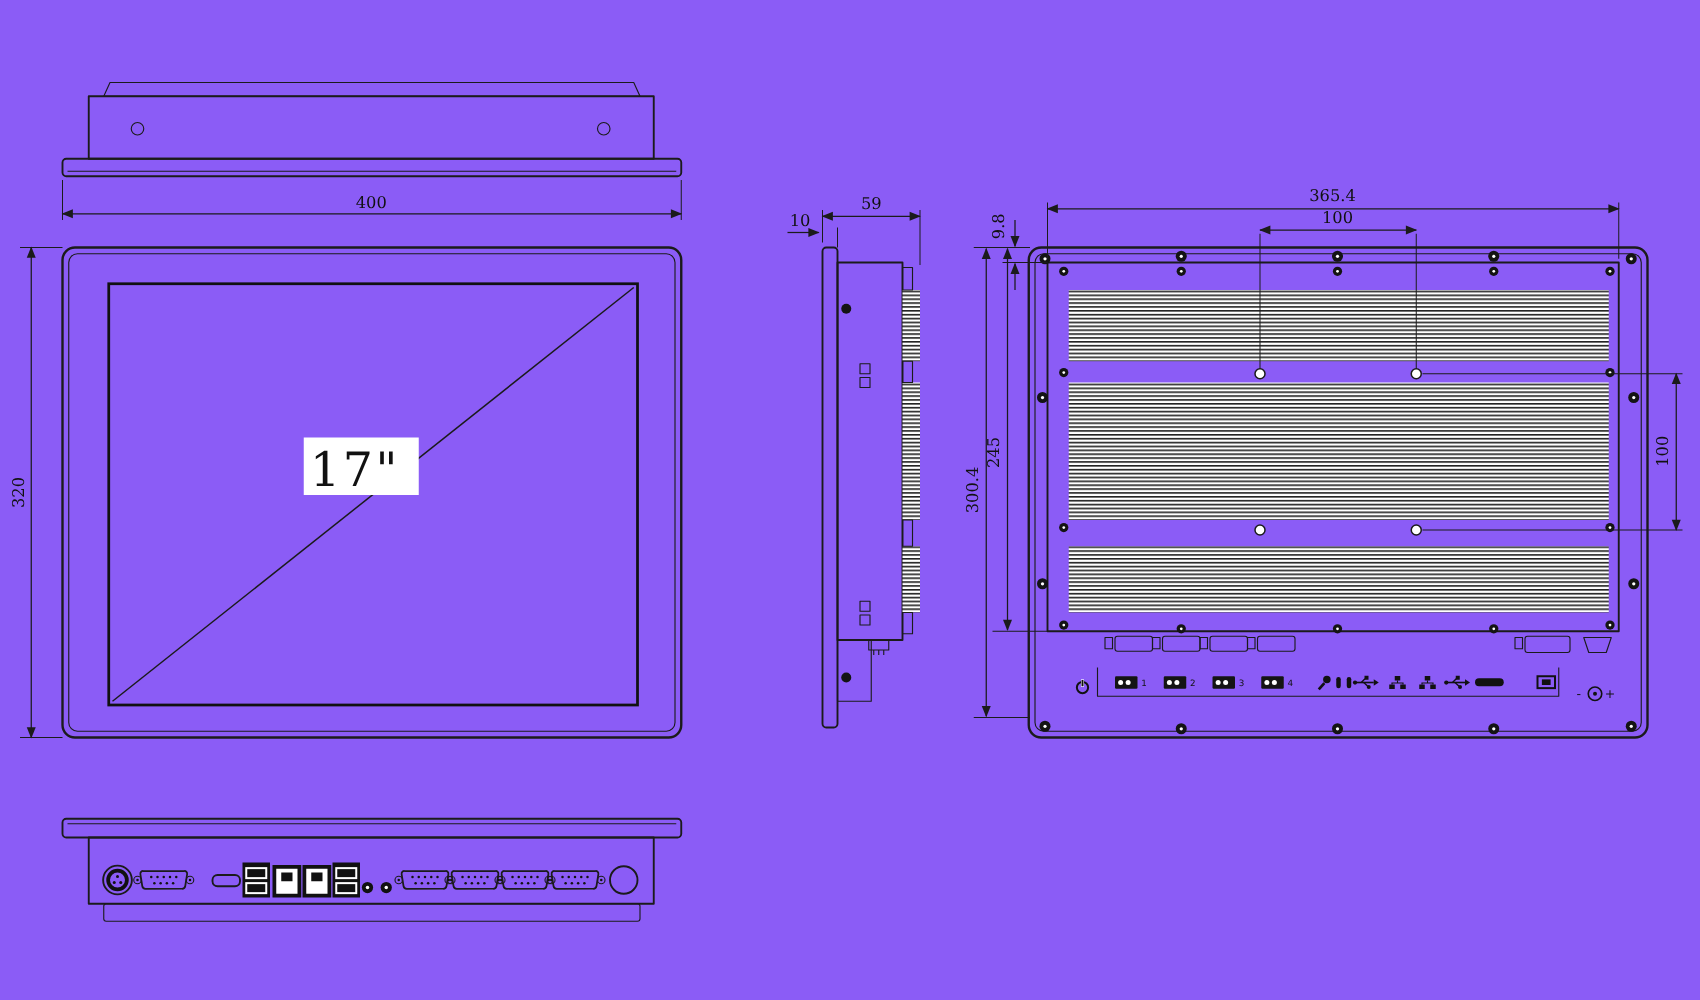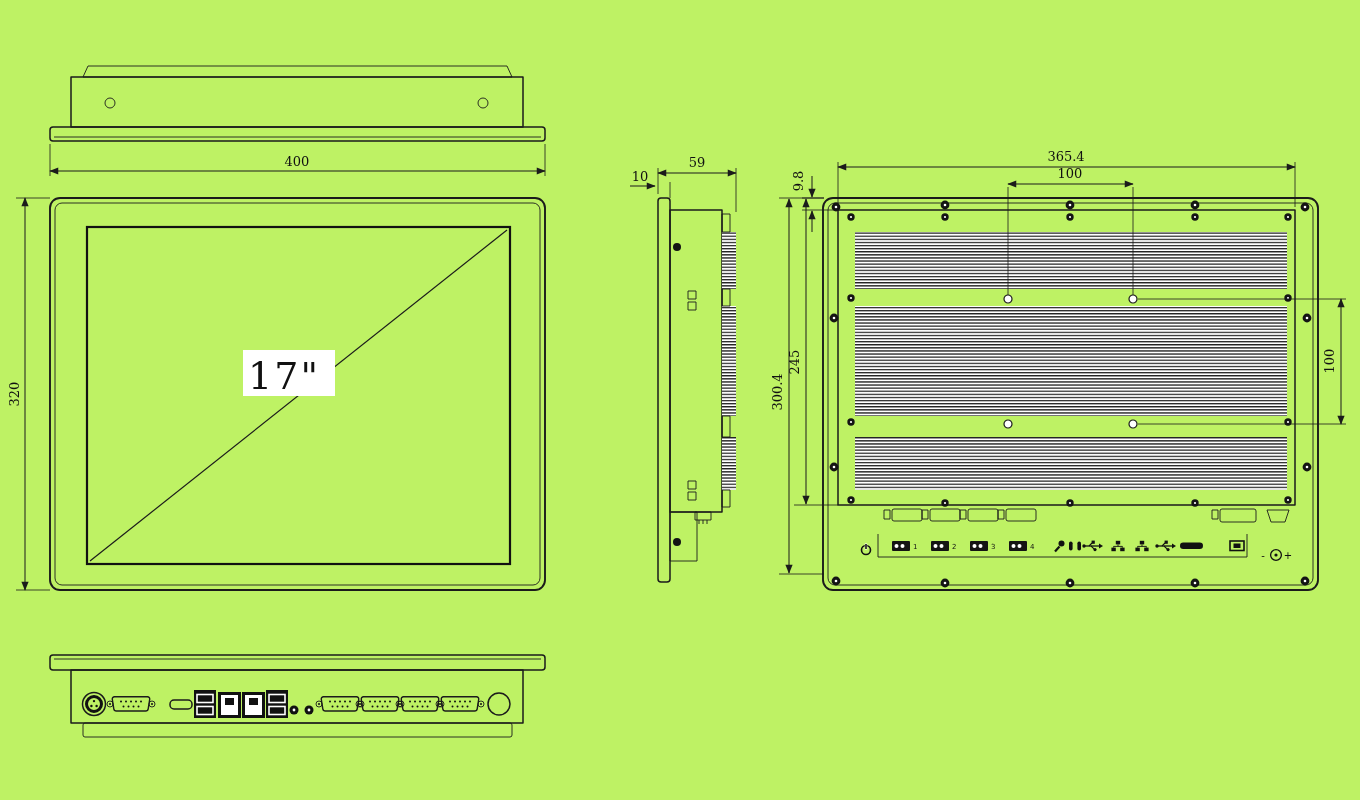--- a/index.html
+++ b/index.html
@@ -1,17 +1,17 @@
 <!DOCTYPE html>
 <html><head>
 <meta charset="utf-8">
 <title>Drawing</title>
 <style>
   html,body{margin:0;padding:0;background:#fff;}
-  #canvas{position:relative;width:1360px;height:800px;background:#bef264;overflow:hidden;
+  #canvas{position:relative;width:1360px;height:800px;background:#8b5cf6;overflow:hidden;
           font-family:"DejaVu Serif", serif;}
   svg{display:block;}
   .ln  {stroke:#1b1b1b;fill:none;stroke-width:1.5;stroke-linejoin:round;}
   .ln2 {stroke:#1b1b1b;fill:none;stroke-width:0.9;stroke-linejoin:round;}
   .thk {stroke:#111;fill:none;stroke-width:2.2;}
   .dim {stroke:#1b1b1b;fill:none;stroke-width:1;}
   .ext {stroke:#1b1b1b;fill:none;stroke-width:0.8;}
   .fillb{fill:#141414;stroke:none;}
   text.d   {font:13px "DejaVu Serif", serif;fill:#111;}
   text.big {font:38px "DejaVu Serif", serif;fill:#111;letter-spacing:2px;}

